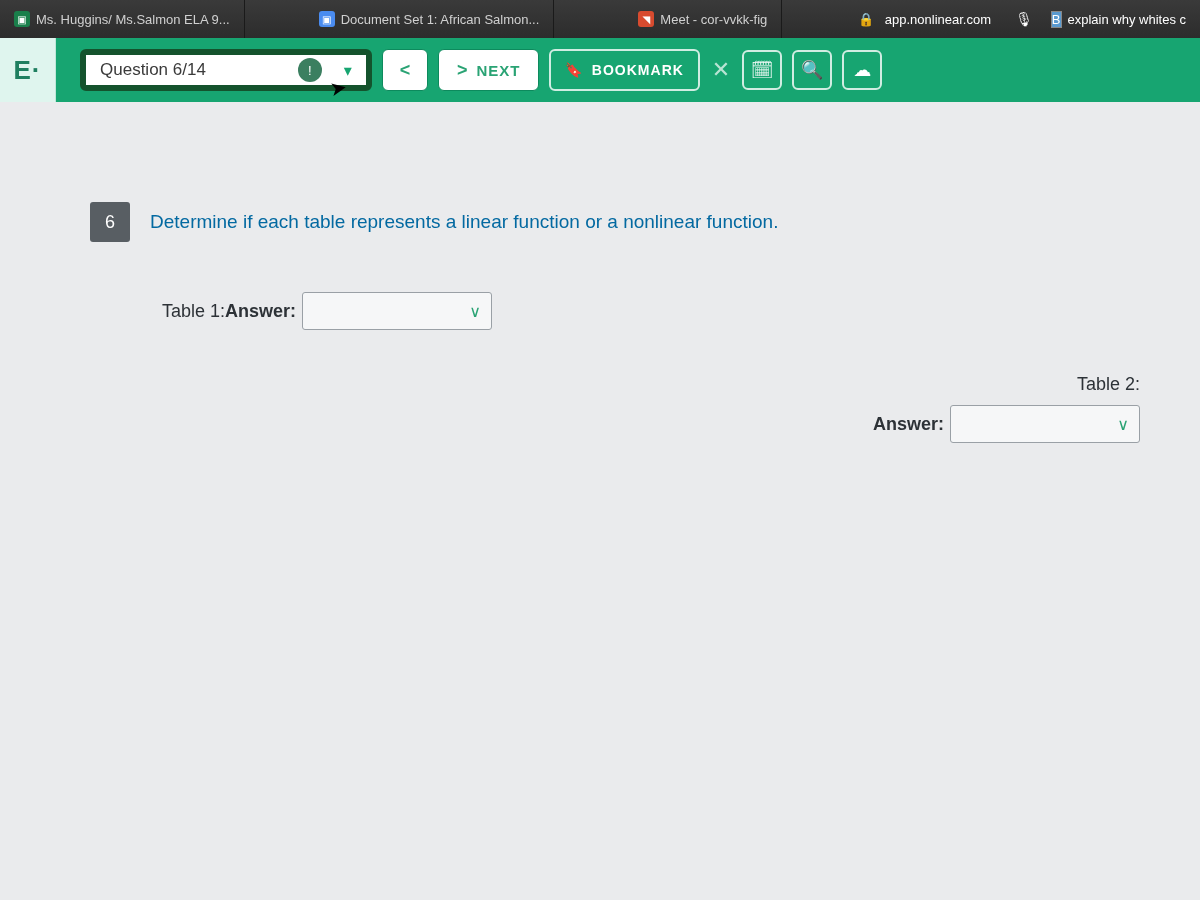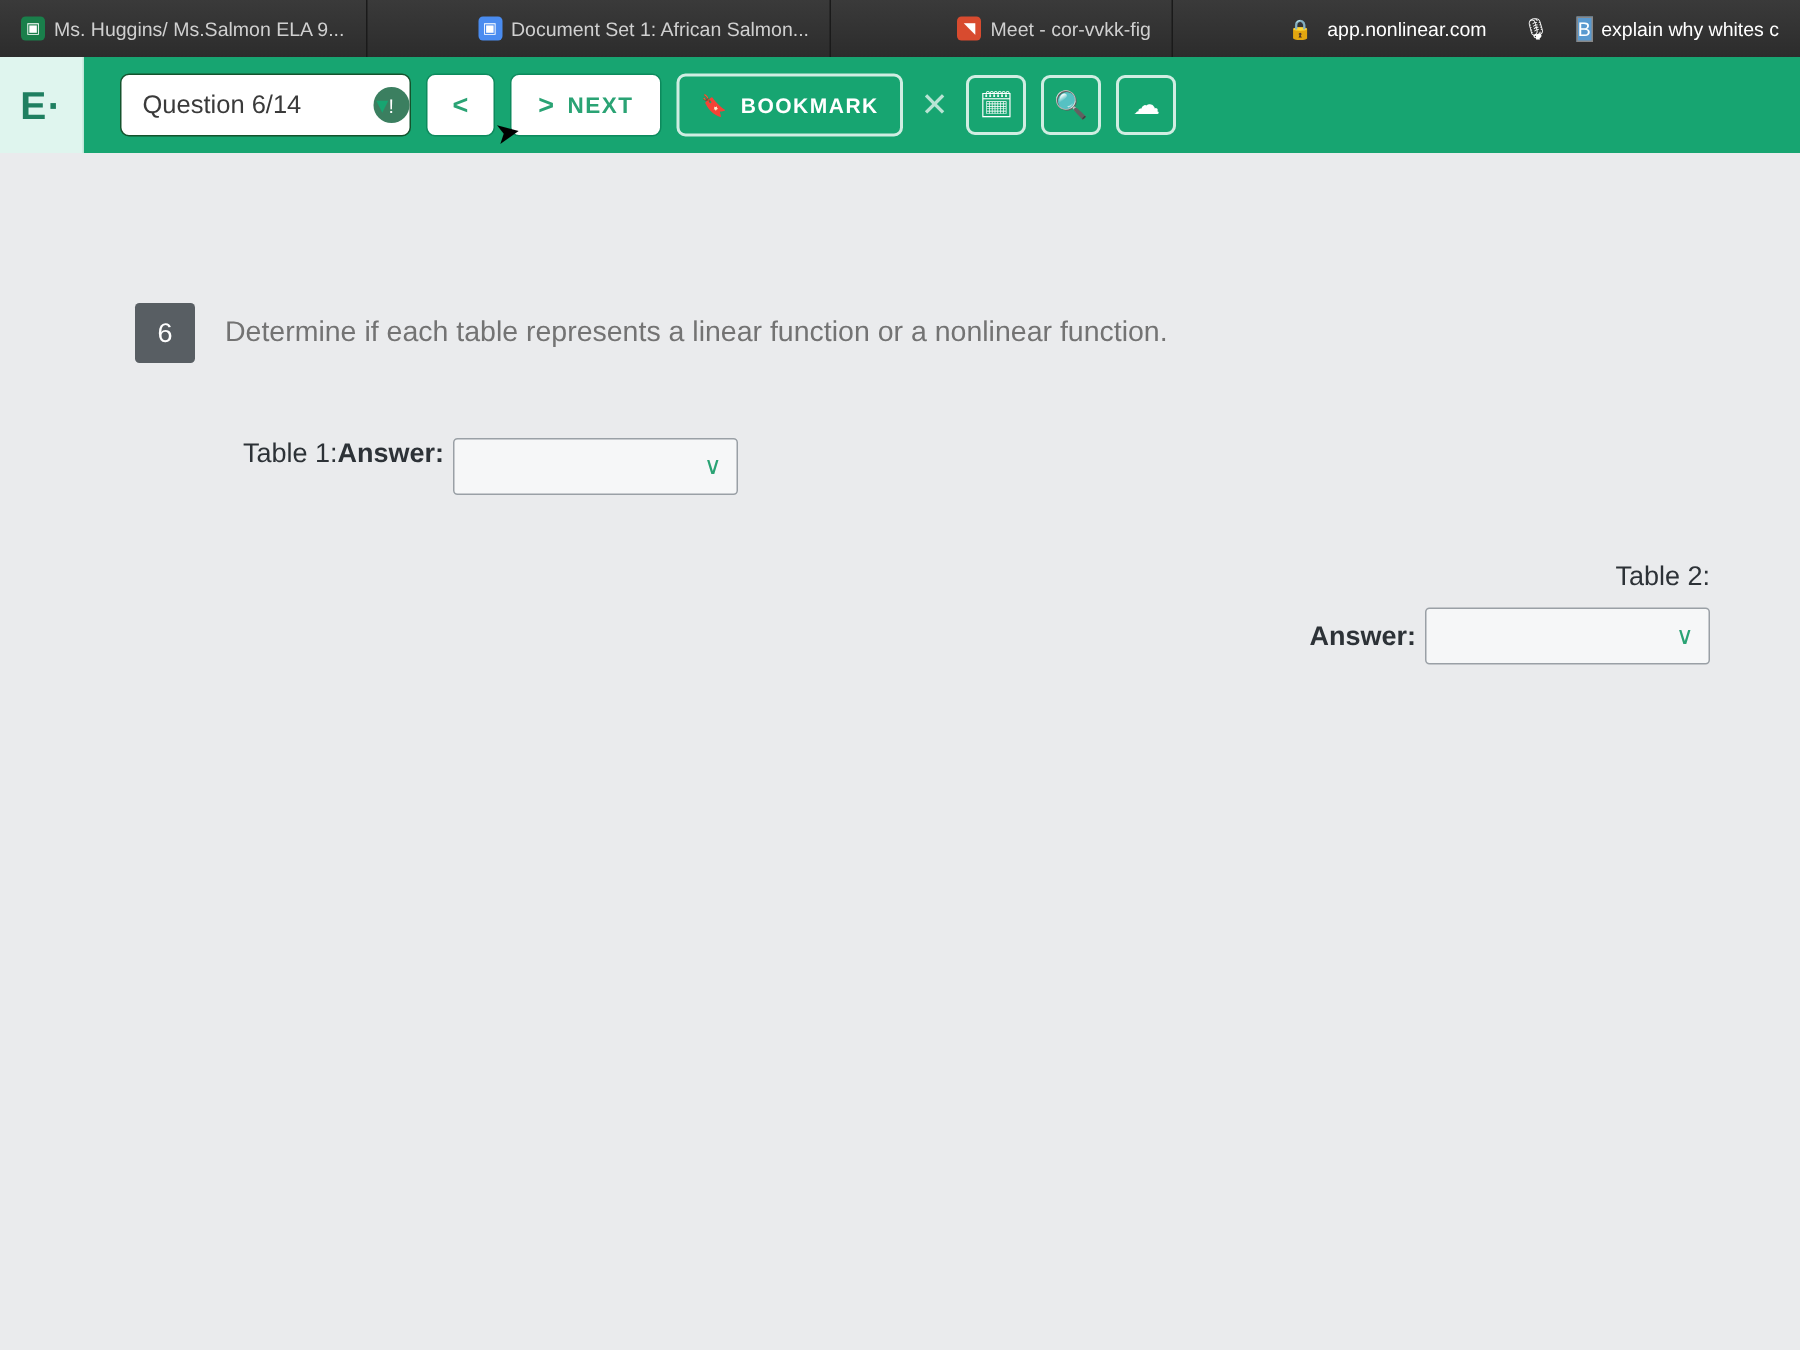--- a/index.html
+++ b/index.html
@@ -81,24 +81,24 @@
   }
 
   .q-pill {
     background: #ffffff;
     color: #3a3a3a;
     border-radius: 6px;
     height: 42px;
     display: flex;
     align-items: center;
     padding: 0 14px;
-    gap: 48px;
+    gap: 92px;
     font-size: 17px;
     font-weight: 500;
-    border: 1px solid #14532d;
+    border: 6px solid #14532d;
     margin-left: 14px;
   }
   .q-pill .info-chip {
     width: 24px; height: 24px;
     border-radius: 50%;
     background: #3b7f60;
     color: #fff;
     font-size: 13px;
     display:flex; align-items:center; justify-content:center;
   }
@@ -165,28 +165,28 @@
   .q-num {
     width: 40px; height: 40px;
     background: #585e63;
     color: #fff;
     display:flex; align-items:center; justify-content:center;
     font-size: 18px;
     border-radius: 3px;
   }
   .q-text {
     font-size: 19px;
-    color: #737373;
+    color: #0369a1;
   }
 
   .answer-block {
     margin-left: 72px;
     margin-bottom: 44px;
     display:flex;
-    align-items:flex-start;
+    align-items:center;
     gap: 6px;
     flex-wrap: wrap;
   }
   .answer-block.col { flex-direction: column; align-items: flex-end; gap: 10px; }
   .ans-label {
     font-size: 18px;
     color: #2d3237;
   }
   .ans-label b { font-weight: 700; }
   .dropdown {

